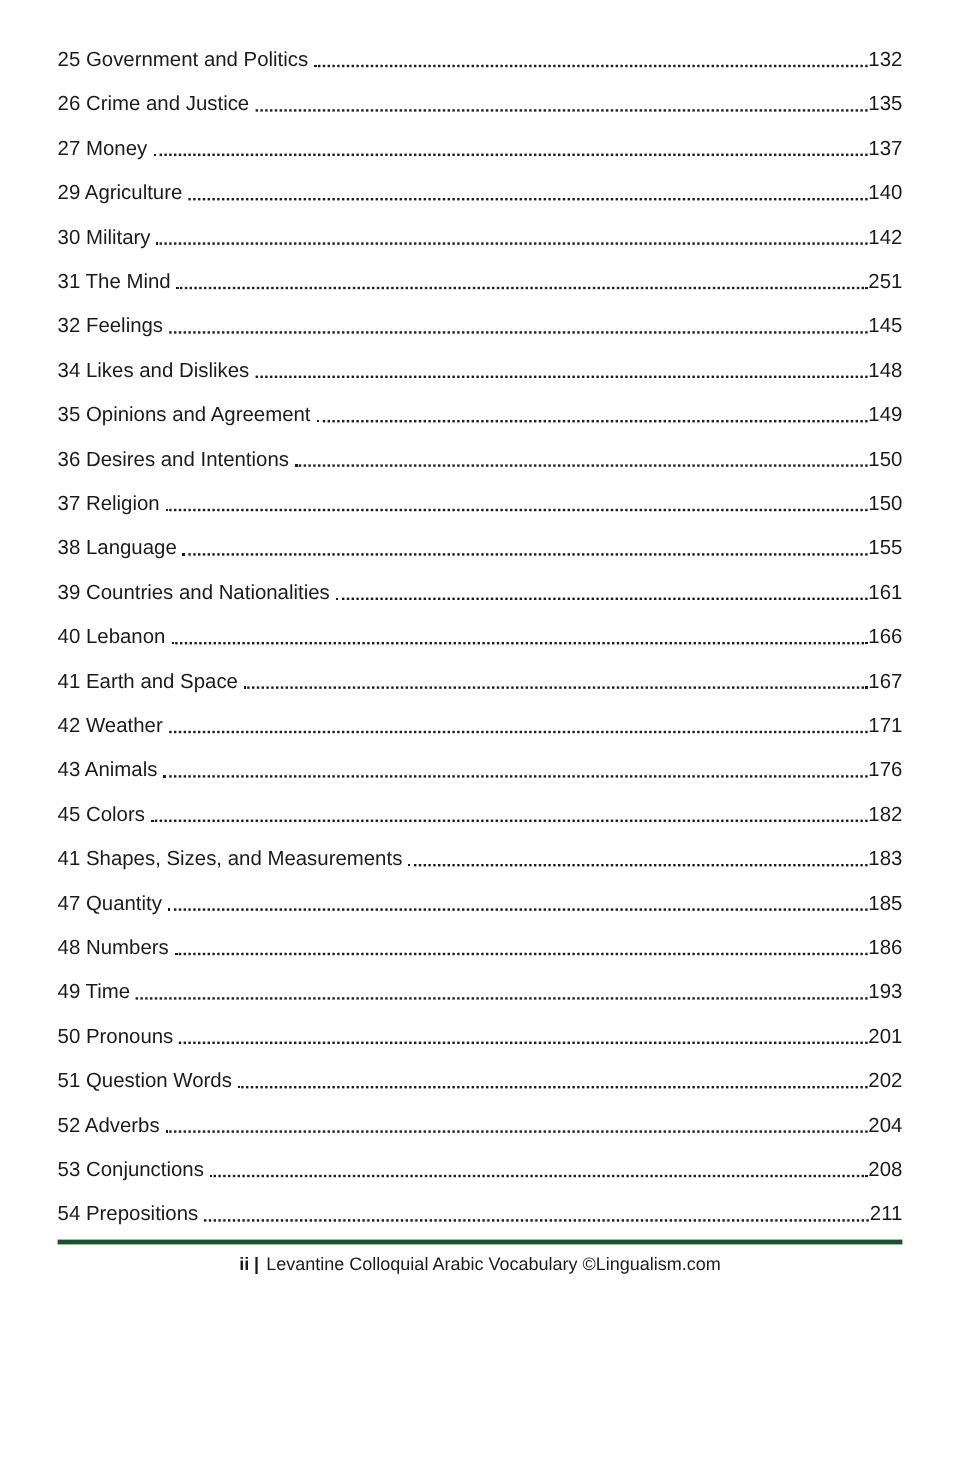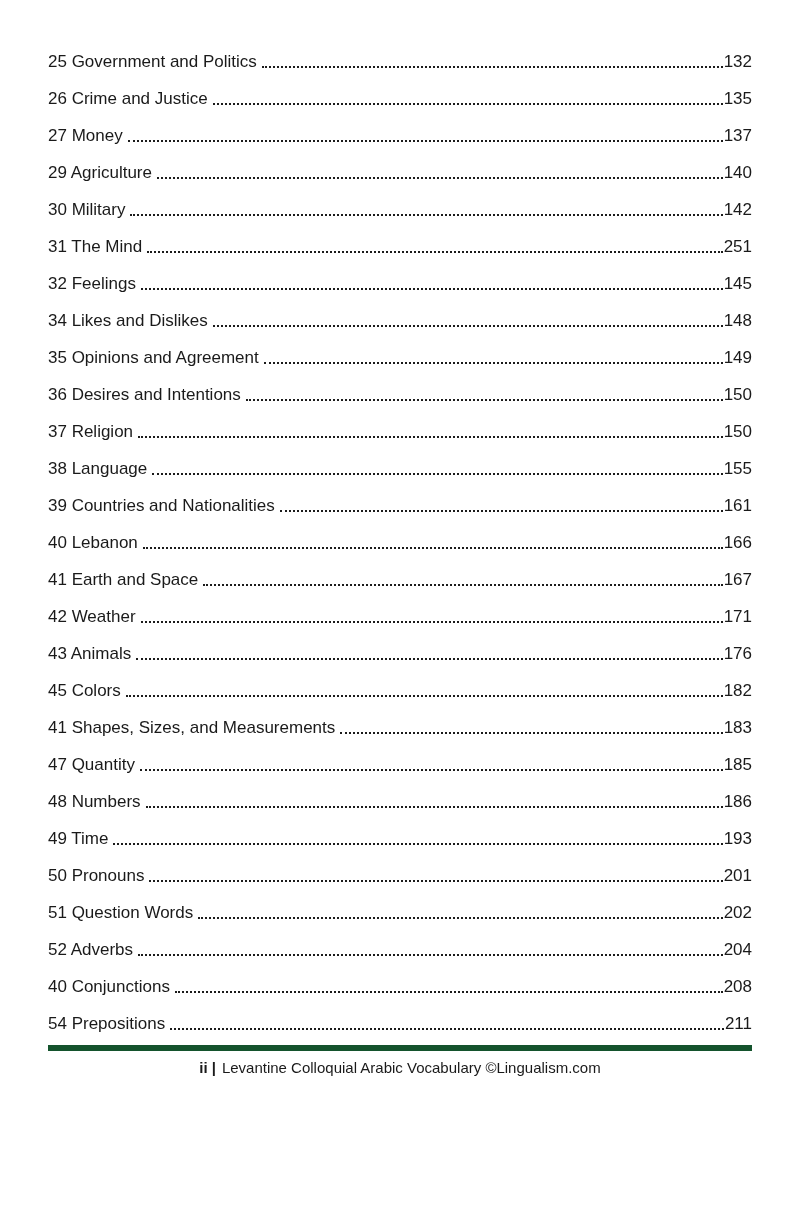--- a/index.html
+++ b/index.html
@@ -5,21 +5,21 @@
   html, body {
     margin: 0;
     padding: 0;
     background: #ffffff;
   }
   .page {
     width: 800px;
     height: 1231px;
     background: #ffffff;
     box-sizing: border-box;
-    padding: 43px 48px 0 48px;
+    padding: 31px 48px 0 48px;
     font-family: "Liberation Sans", sans-serif;
     color: #1a1a1a;
     overflow: hidden;
   }
   .toc-list {
     width: 100%;
   }
   .toc-entry {
     display: flex;
     align-items: center;
@@ -36,21 +36,21 @@
     margin: 0 1px 0 5px;
     transform: translateY(5px);
     min-width: 10px;
   }
   .toc-entry .pagenum {
     white-space: nowrap;
     text-align: right;
   }
   .footer {
     margin-top: 3px;
-    border-top: 6px solid #14532d;
+    border-top: 4px solid #14532d;
     padding-top: 8px;
     text-align: center;
     font-size: 15px;
     color: #1a1a1a;
   }
   .footer .bold {
     font-weight: bold;
   }
   .footer .sep {
     font-weight: bold;
@@ -210,21 +210,21 @@
       <span class="pagenum">202</span>
     </div>
 
     <div class="toc-entry">
       <span class="label">52 Adverbs</span>
       <span class="dots"></span>
       <span class="pagenum">204</span>
     </div>
 
     <div class="toc-entry">
-      <span class="label">40 Conjunctions</span>
+      <span class="label">53 Conjunctions</span>
       <span class="dots"></span>
       <span class="pagenum">208</span>
     </div>
 
     <div class="toc-entry">
       <span class="label">54 Prepositions</span>
       <span class="dots"></span>
       <span class="pagenum">211</span>
     </div>
   </div>

